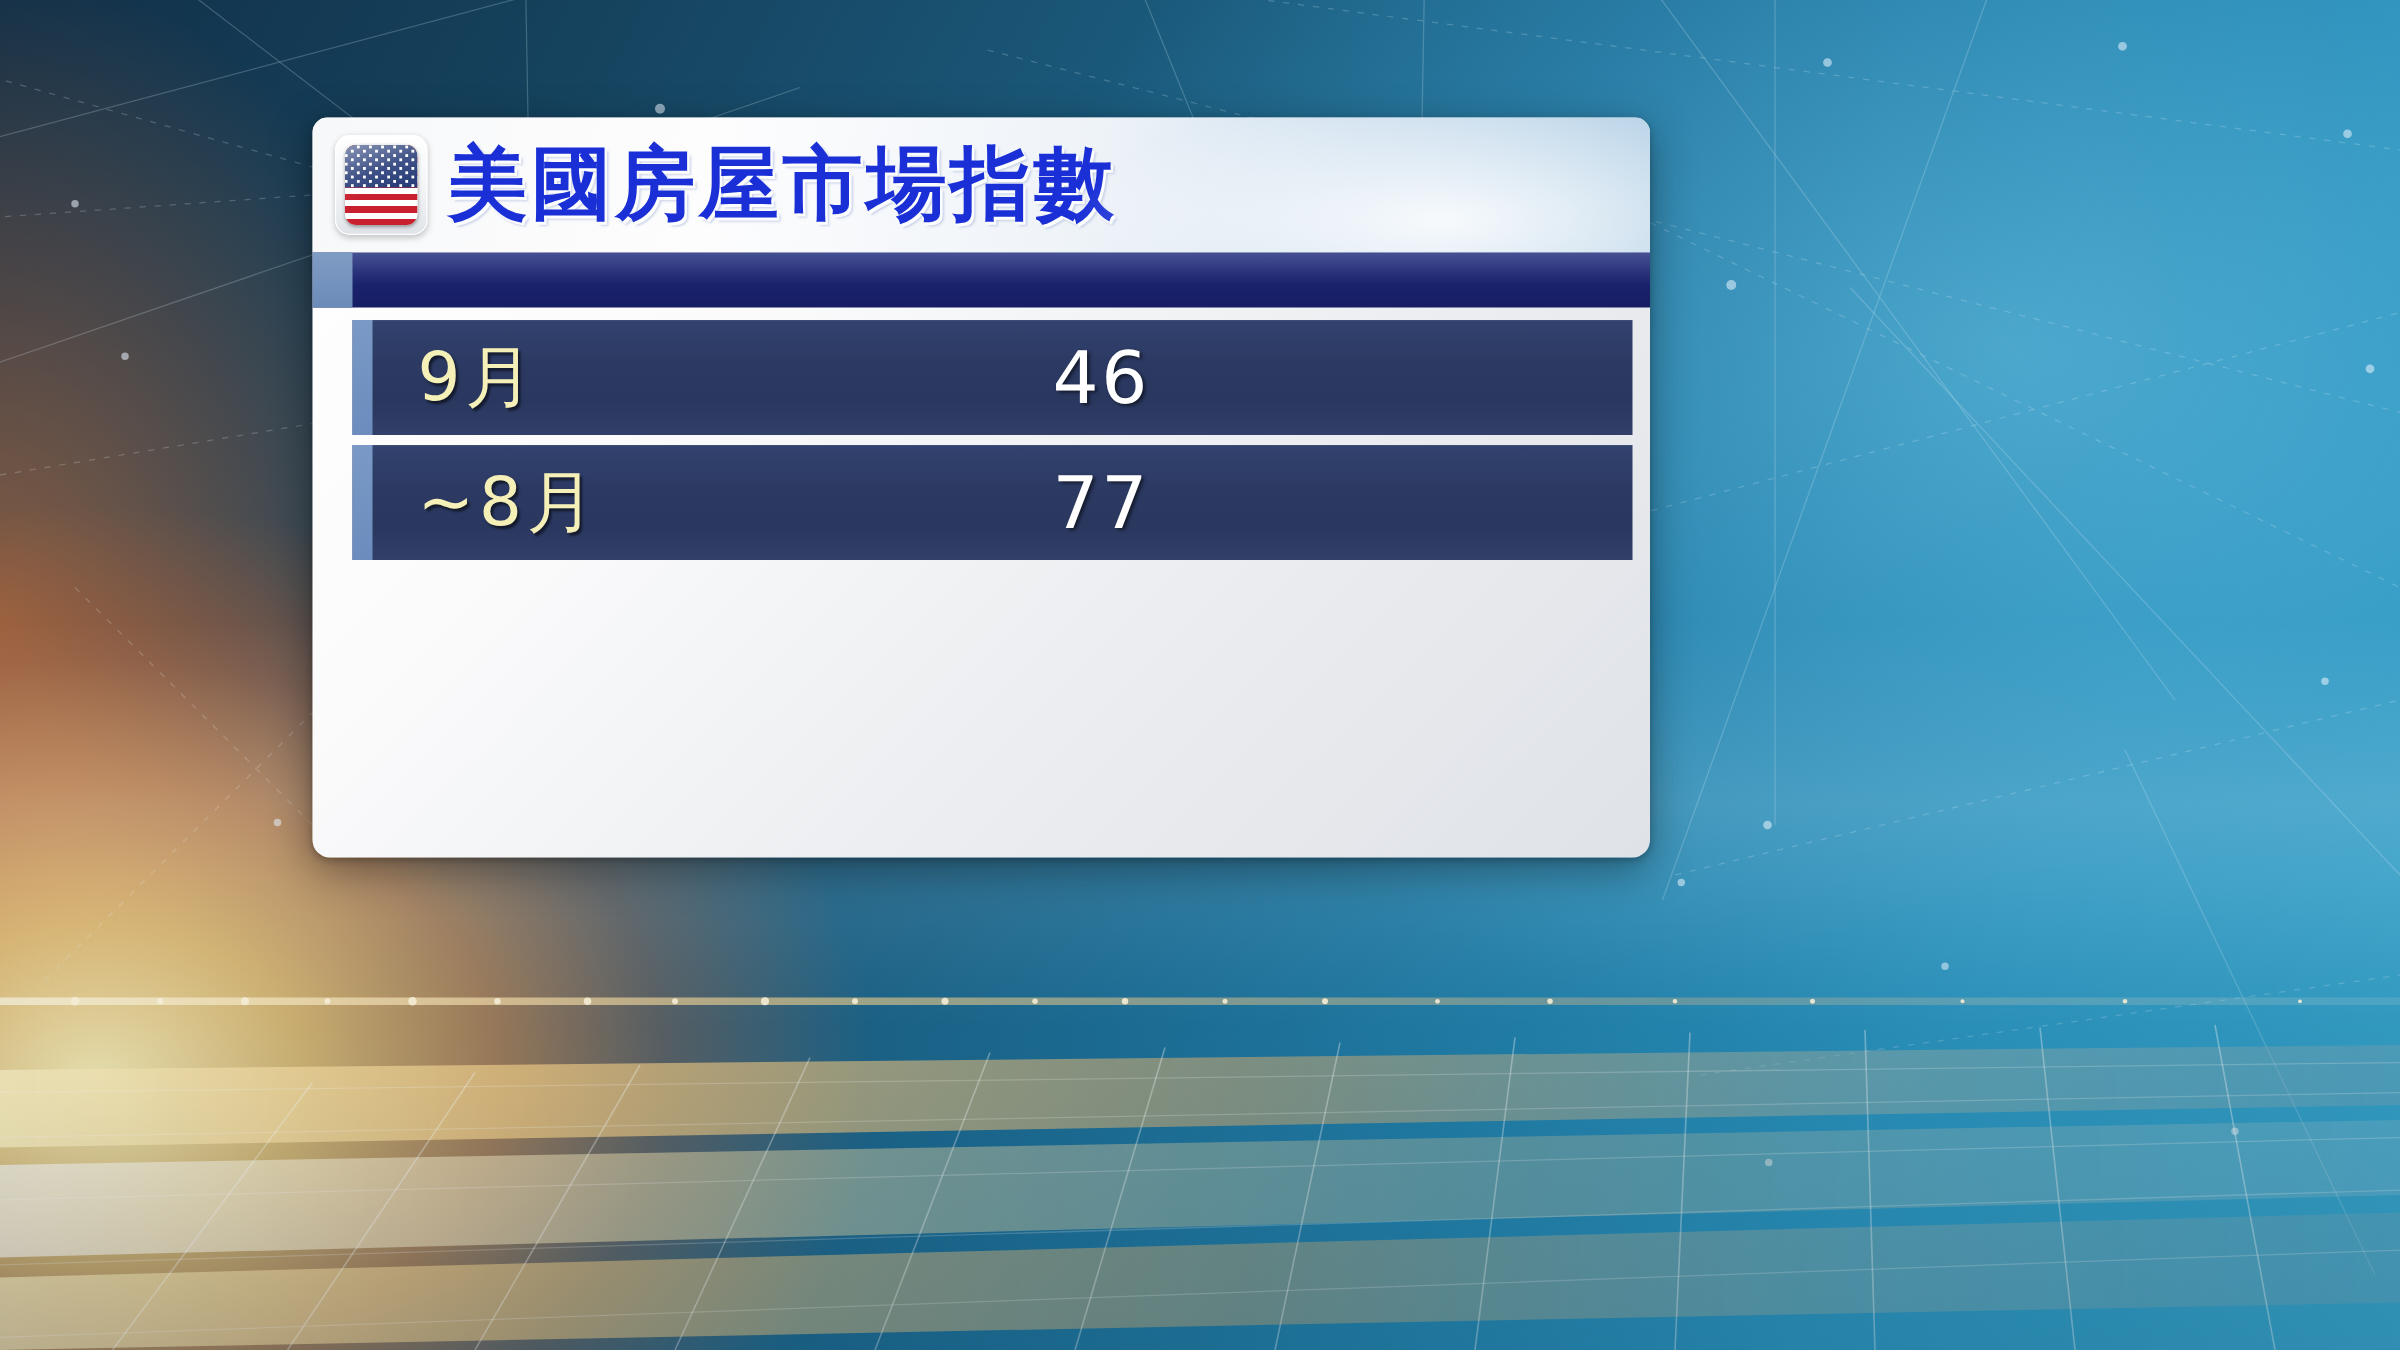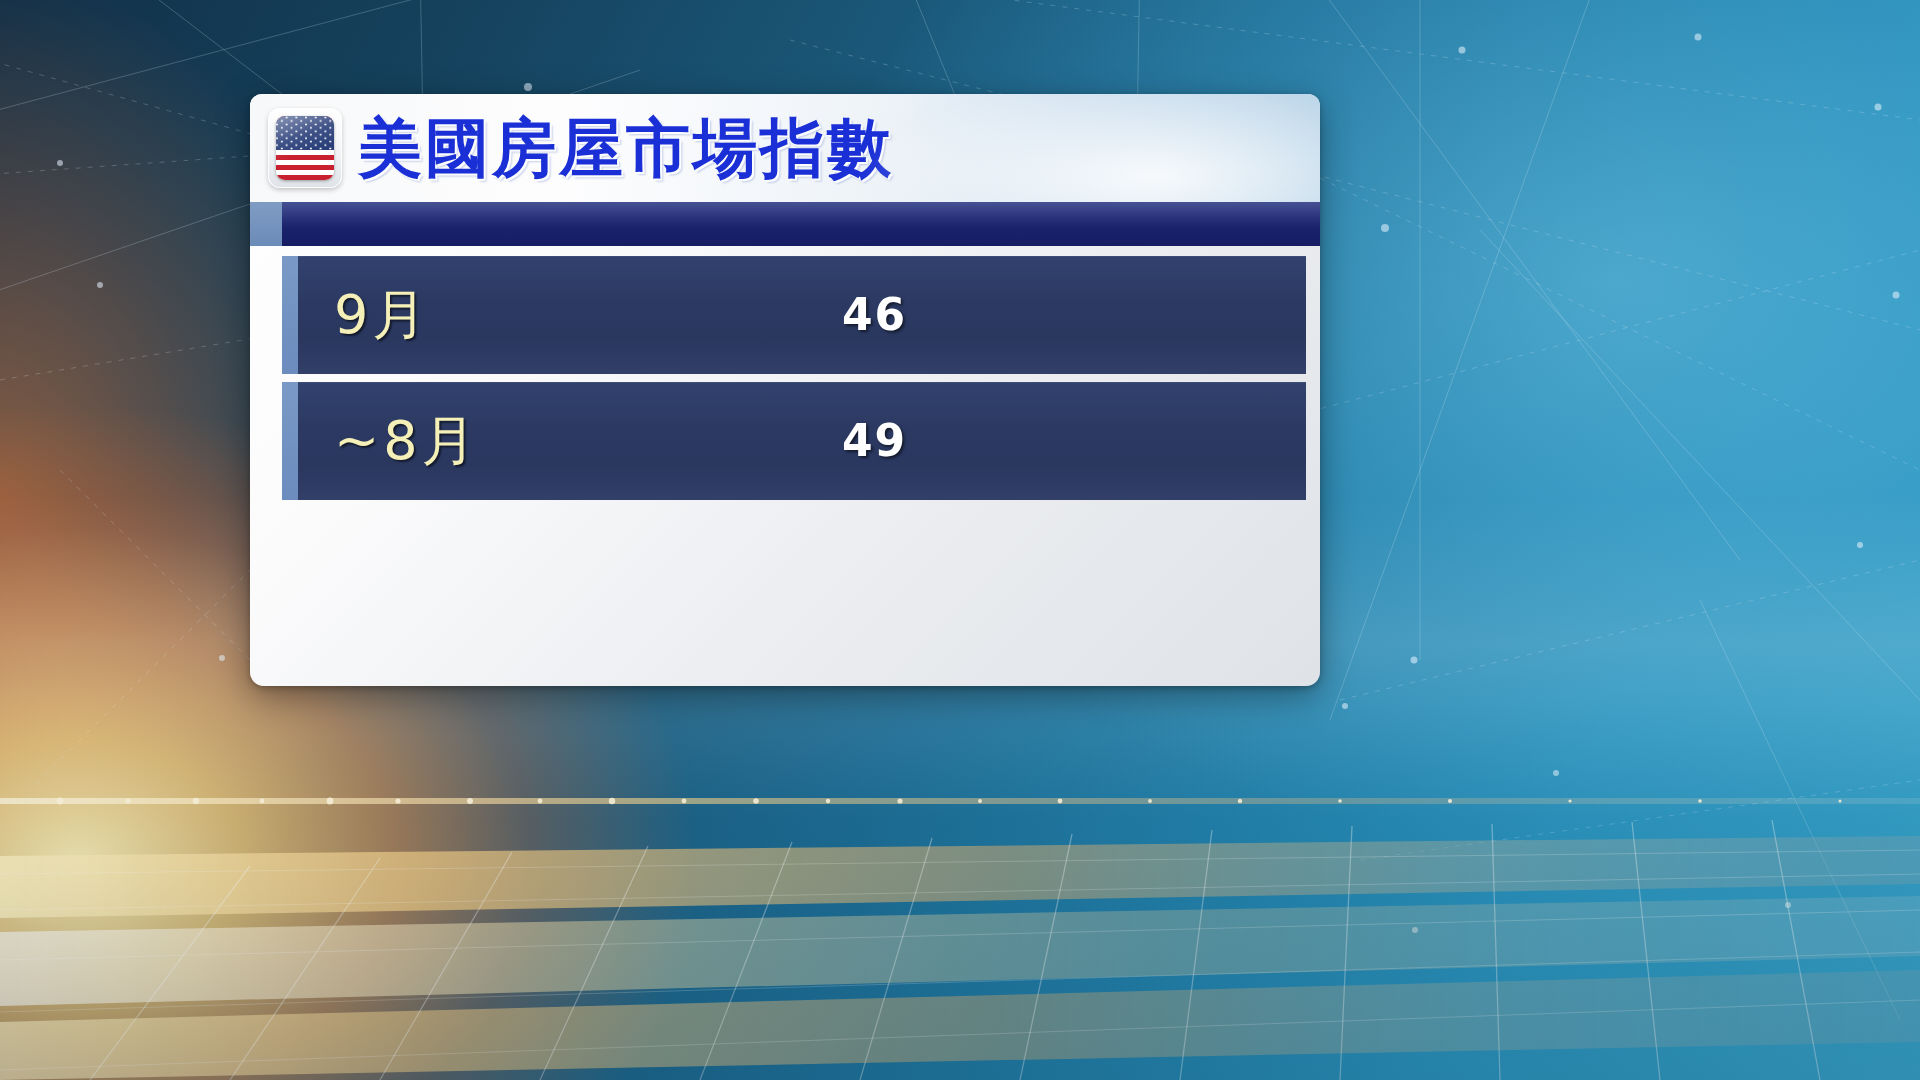--- a/index.html
+++ b/index.html
@@ -174,21 +174,21 @@
 
   
   #rows {
     position: relative;
     padding: 10px 14px 0 32px;
   }
   .row {
     position: relative;
     display: flex;
     align-items: center;
-    height: 118px;
+    height: 92px;
     margin-bottom: 8px;
     background: linear-gradient(180deg,#32426e 0%, #2c3a63 38%, #2a3860 70%, #313f69 100%);
     box-shadow: inset 0 1px 0 rgba(255,255,255,0.06);
   }
   .row .accent {
     position: absolute; left: 0; top: 0;
     width: 16px; height: 100%;
     background: linear-gradient(180deg,#7a99c6 0%, #6b8cbd 100%);
   }
   .row-label {
@@ -198,22 +198,22 @@
     color: #f5f0b8;
     letter-spacing: 4px;
     line-height: 1;
     white-space: nowrap;
     text-shadow: 2px 2px 2px rgba(0,0,0,0.55);
     font-family: "DejaVu Sans", "Liberation Sans", sans-serif;
   }
   .row-value {
     position: absolute;
     left: 560px;
-    font-size: 44px;
-    font-weight: 700;
+    font-size: 58px;
+    font-weight: 400;
     color: #ffffff;
     letter-spacing: 2px;
     line-height: 1;
     text-shadow: 2px 2px 3px rgba(0,0,0,0.55);
     font-family: "DejaVu Sans", "Liberation Sans", sans-serif;
   }
 </style>
 </head>
 <body>
 
@@ -373,18 +373,18 @@
 
     <div class="row">
       <div class="accent"></div>
       <div class="row-label">9月</div>
       <div class="row-value">46</div>
     </div>
 
     <div class="row">
       <div class="accent"></div>
       <div class="row-label">~8月</div>
-      <div class="row-value">49</div>
+      <div class="row-value">77</div>
     </div>
 
 
   </div>
 </div>
 
 </body></html>

